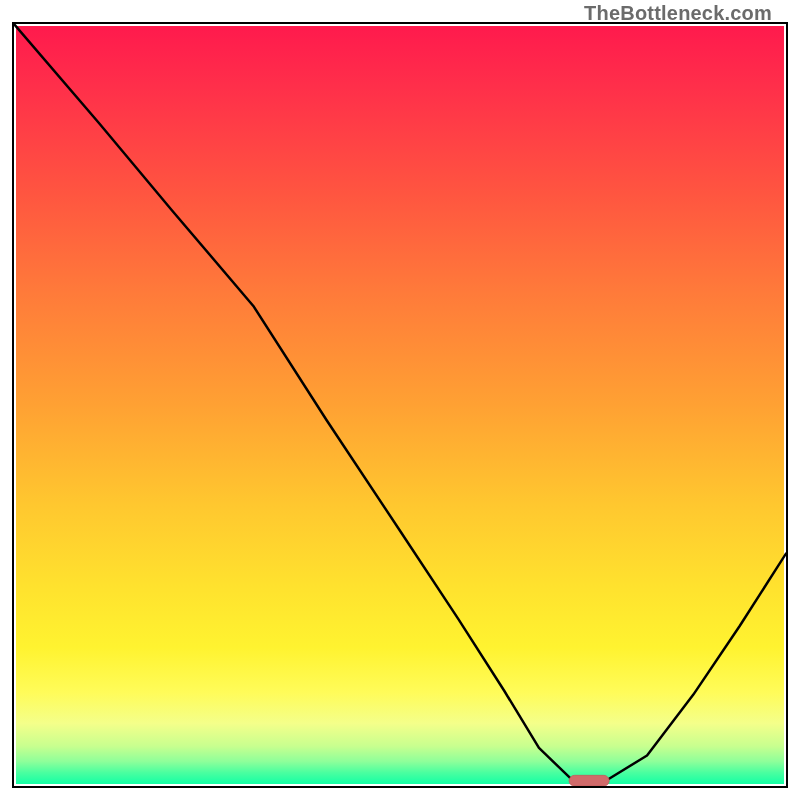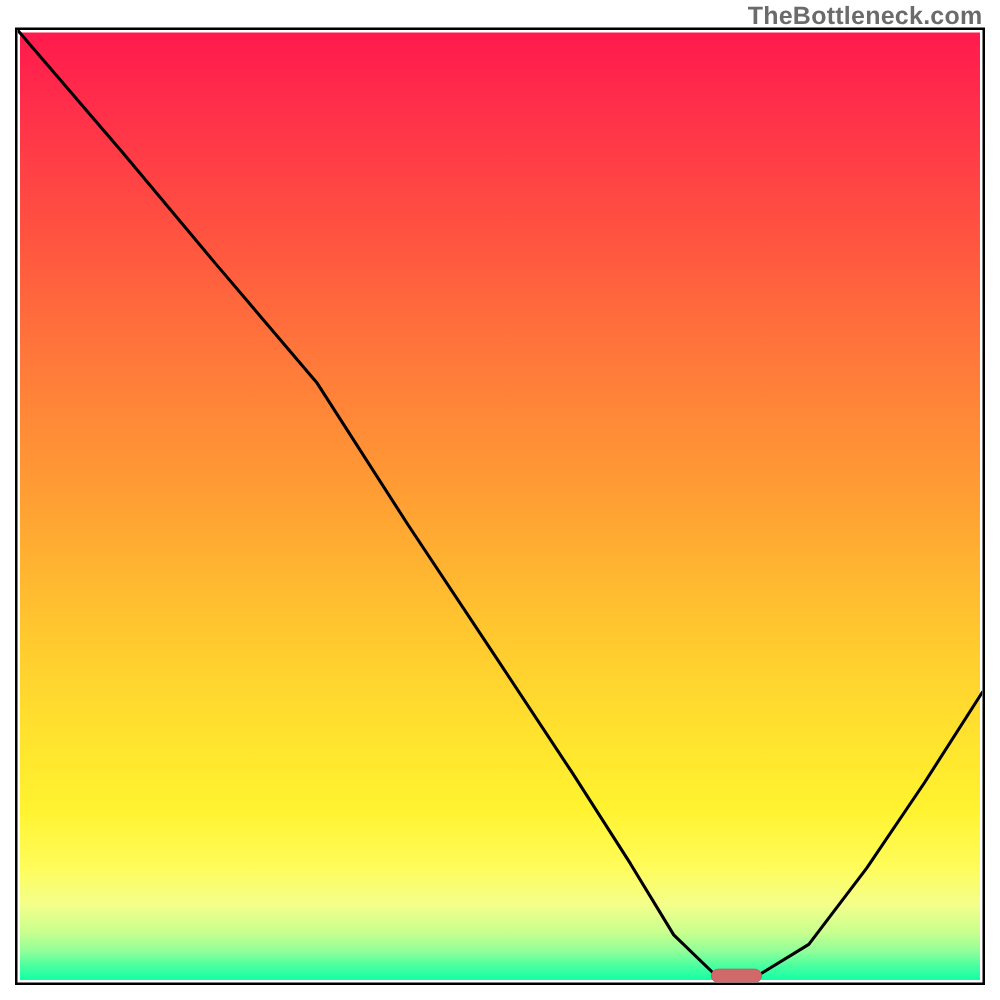--- a/index.html
+++ b/index.html
@@ -55,21 +55,21 @@
   svg.plot {
     position: absolute;
     left: 0;
     top: 0;
     width: 100%;
     height: 100%;
   }
   .watermark {
     position: absolute;
     top: 2px;
-    right: 14px;
+    right: 28px;
     font-size: 20px;
     font-weight: 600;
     color: #6b6b6b;
     letter-spacing: 0.2px;
   }
 </style>
 </head>
 <body>
 
 <div class="frame">

